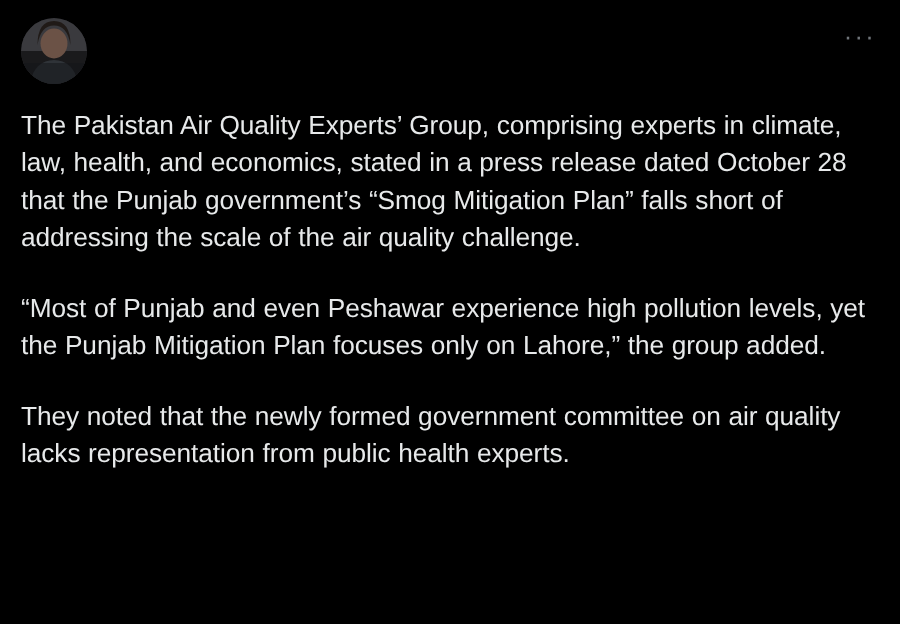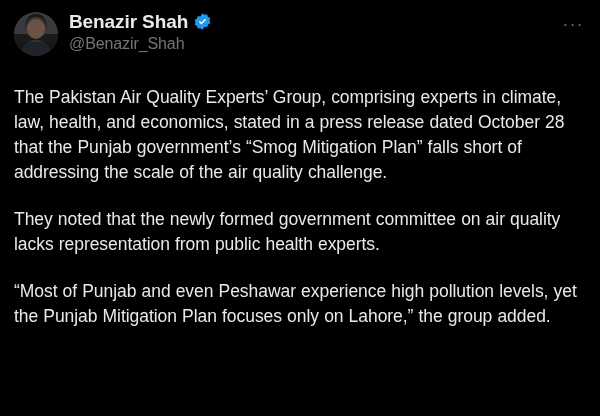--- a/index.html
+++ b/index.html
@@ -72,21 +72,21 @@
     position: absolute;
     right: 2px;
     top: 6px;
     color: #71767b;
     font-size: 17px;
     letter-spacing: 1.5px;
     line-height: 1;
     cursor: pointer;
   }
   .body {
-    margin-top: 23px;
+    margin-top: 9px;
   }
   .para {
     font-size: 17.5px;
     line-height: 25px;
     color: #e7e9ea;
     margin: 0 0 22px 0;
     letter-spacing: -0.05px;
     word-spacing: 0.3px;
   }
   .para:last-child {
@@ -111,35 +111,23 @@
           <rect x="0" y="0" width="44" height="44" fill="#1a1a1c"></rect>
           <rect x="0" y="0" width="44" height="22" fill="#3a3a3e"></rect>
           <ellipse cx="22" cy="17" rx="9" ry="10" fill="#6b5246"></ellipse>
           <path d="M11 18 q2 -13 11 -13 q9 0 11 13 q0 -16 -11 -16 q-11 0 -11 16 z" fill="#201a17"></path>
           <ellipse cx="22" cy="42" rx="15" ry="14" fill="#2f3338"></ellipse>
           <rect x="0" y="30" width="44" height="14" fill="#14161a" opacity="0.55"></rect>
         </g>
       </svg>
     </div>
 
-    <div class="names">
-      <div class="name-row">
-        <span class="display-name">Benazir Shah</span>
-        <span class="verified">
-          <svg width="19" height="19" viewBox="0 0 24 24" aria-hidden="true">
-            <path fill="#1d9bf0" d="M12 1.5l2.6 2.1 3.3-.4 1.1 3.2 3 1.5-1.1 3.2 1.1 3.2-3 1.5-1.1 3.2-3.3-.4L12 22.5l-2.6-2.1-3.3.4-1.1-3.2-3-1.5 1.1-3.2L2 9.9l3-1.5 1.1-3.2 3.3.4z"></path>
-            <path fill="#ffffff" d="M10.6 15.8l-3.2-3.2 1.3-1.3 1.9 1.9 4.7-4.7 1.3 1.3z"></path>
-          </svg>
-        </span>
-      </div>
-      <div class="handle">@Benazir_Shah</div>
-    </div>
 
     <div class="more">···</div>
   </div>
 
   <div class="body">
     <p class="para">The Pakistan Air Quality Experts’ Group, comprising experts in climate, law, health, and economics, stated in a press release dated October 28 that the Punjab government’s “Smog Mitigation Plan” falls short of addressing the scale of the air quality challenge.</p>
+    <p class="para">“Most of Punjab and even Peshawar experience high pollution levels, yet the Punjab Mitigation Plan focuses only on Lahore,” the group added.</p>
     <p class="para">They noted that the newly formed government committee on air quality lacks representation from public health experts.</p>
-    <p class="para">“Most of Punjab and even Peshawar experience high pollution levels, yet the Punjab Mitigation Plan focuses only on Lahore,” the group added.</p>
   </div>
 
 </div>
 
 </body></html>

